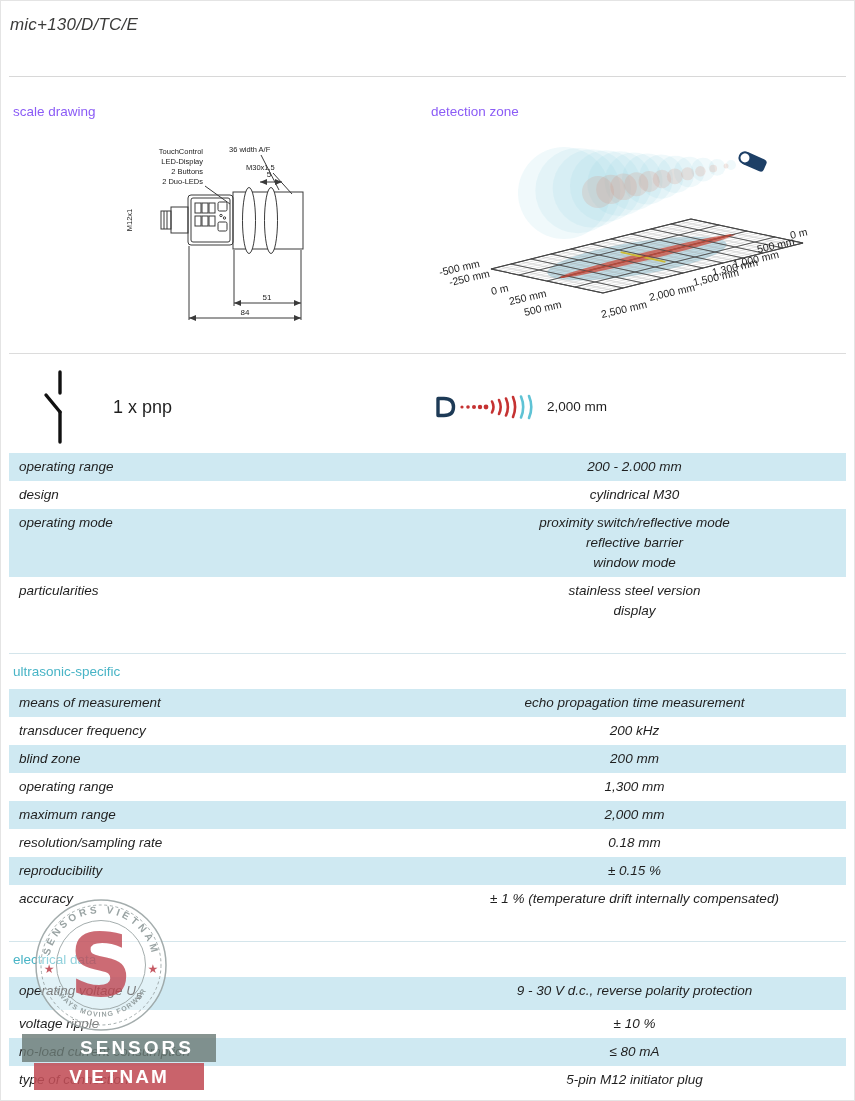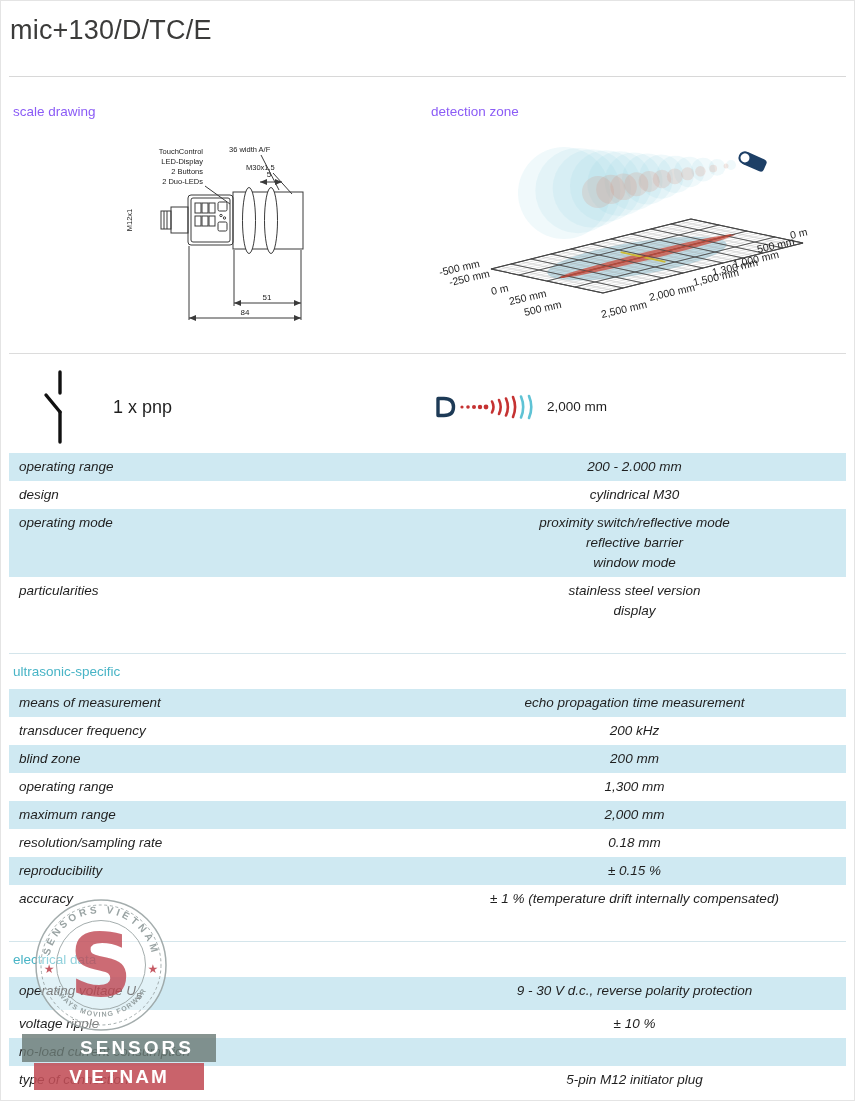--- a/index.html
+++ b/index.html
@@ -1,21 +1,21 @@
 <!DOCTYPE html>
 <html><head>
 <meta charset="utf-8">
 <style>
   html,body{margin:0;padding:0;background:#fff;}
   .page{
     position:relative;width:853px;height:1099px;background:#ffffff;
     font-family:"Liberation Sans", sans-serif;color:#1f1f1f;overflow:hidden;
     border:1px solid #e4e4e4;
   }
-  .title{position:absolute;left:9px;top:14px;font-size:27px;color:#3b3b3a;letter-spacing:.2px;}
+  .title{position:absolute;left:9px;top:14px;font-size:17px;color:#3b3b3a;letter-spacing:.2px;font-style:italic;}
   .rule-title{position:absolute;left:8px;right:8px;top:75px;border-top:1px solid #d8d8d8;}
   .rule-mid{position:absolute;left:8px;right:8px;top:352px;border-top:1px solid #dcdcdc;}
   .fig-heading{position:absolute;top:103px;font-size:13.5px;color:#8b5cf6;}
   .fig-heading.left{left:12px;}
   .fig-heading.right{left:430px;}
   .svg-abs{position:absolute;}
   .pnp-label{position:absolute;left:112px;top:396px;font-size:18px;}
   .range-label{position:absolute;left:546px;top:398px;font-size:13.5px;}
   .tables{position:absolute;top:452px;left:8px;right:8px;}
   .row{display:flex;min-height:28px;padding:4px 0;box-sizing:border-box;}
@@ -347,20 +347,23 @@
         </div>
     </div>
     <div class="row">
       <div class="cell label">voltage ripple</div>
       <div class="cell value">
           <div>± 10 %</div>
         </div>
     </div>
     <div class="row blue">
       <div class="cell label">no-load current consumption</div>
+      <div class="cell value">
+          <div>≤ 80 mA</div>
+        </div>
     </div>
     <div class="row">
       <div class="cell label">type of connection</div>
       <div class="cell value">
           <div>5-pin M12 initiator plug</div>
         </div>
     </div>
   </div>
 
   <svg class="wm" style="left:33px;top:897px;" width="134" height="134" viewBox="-67 -67 134 134" opacity="0.9">

